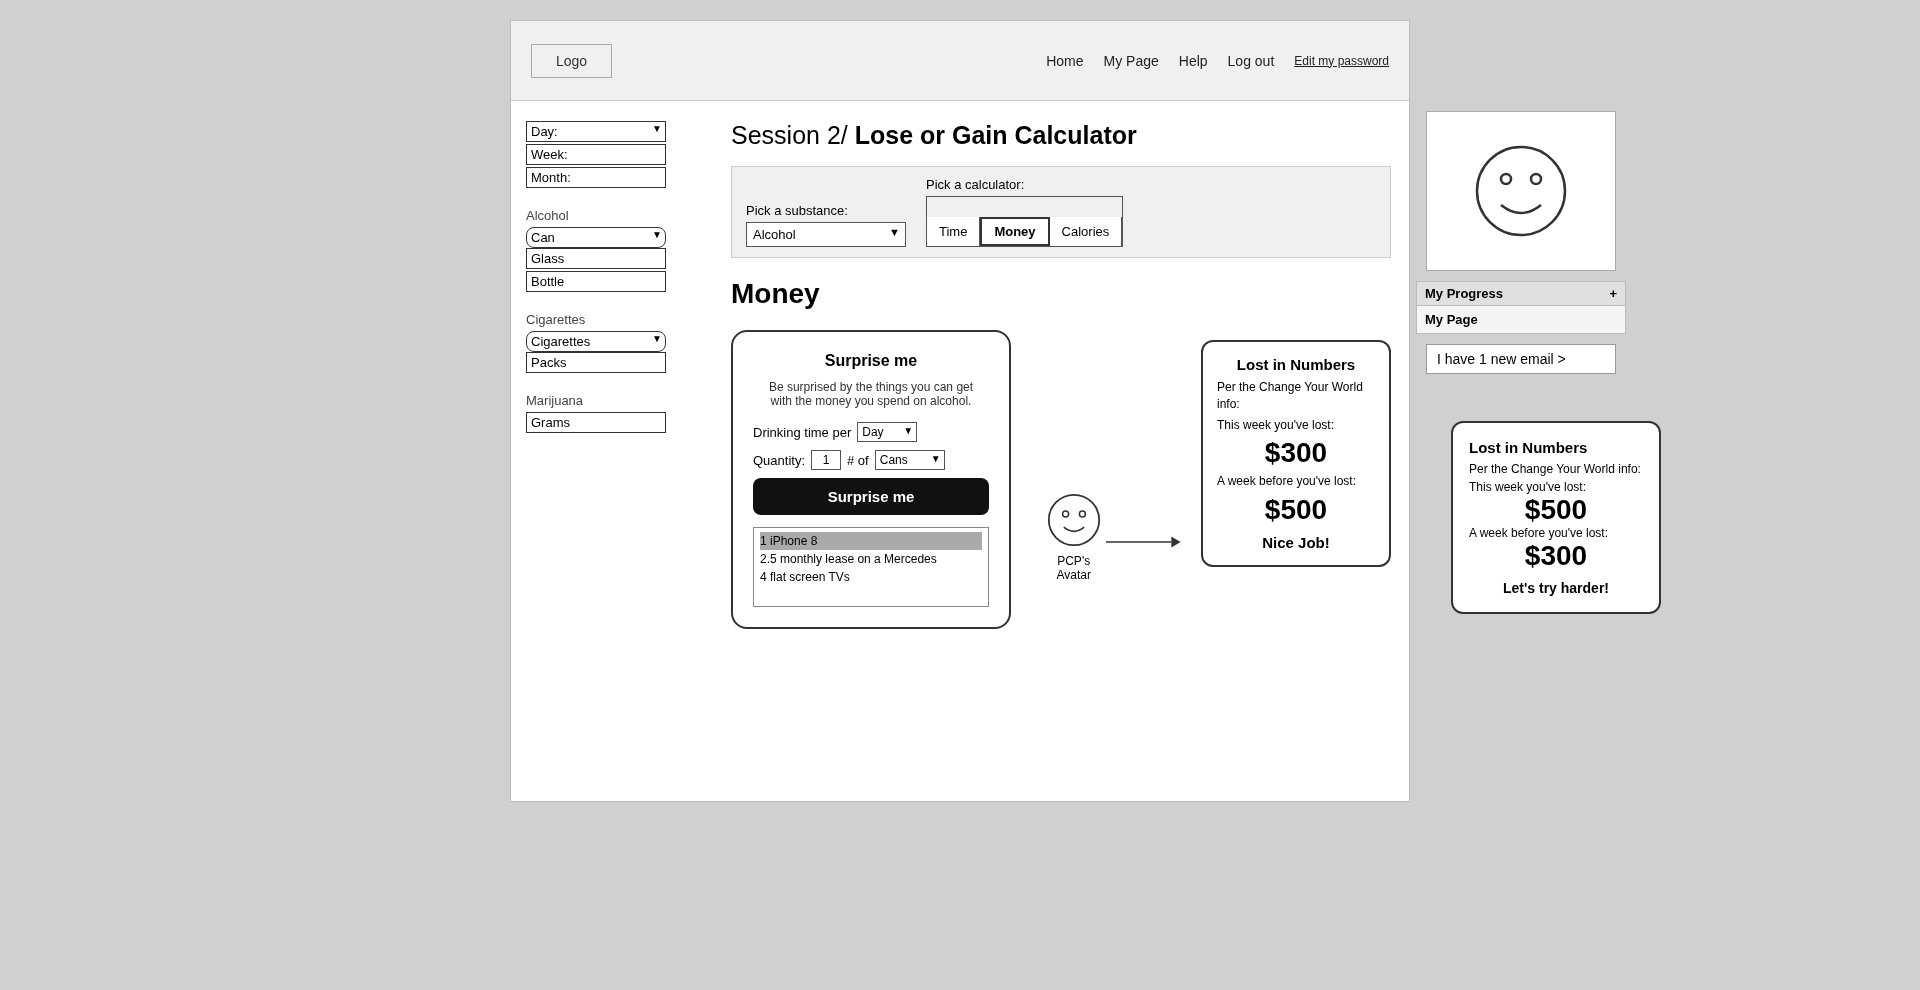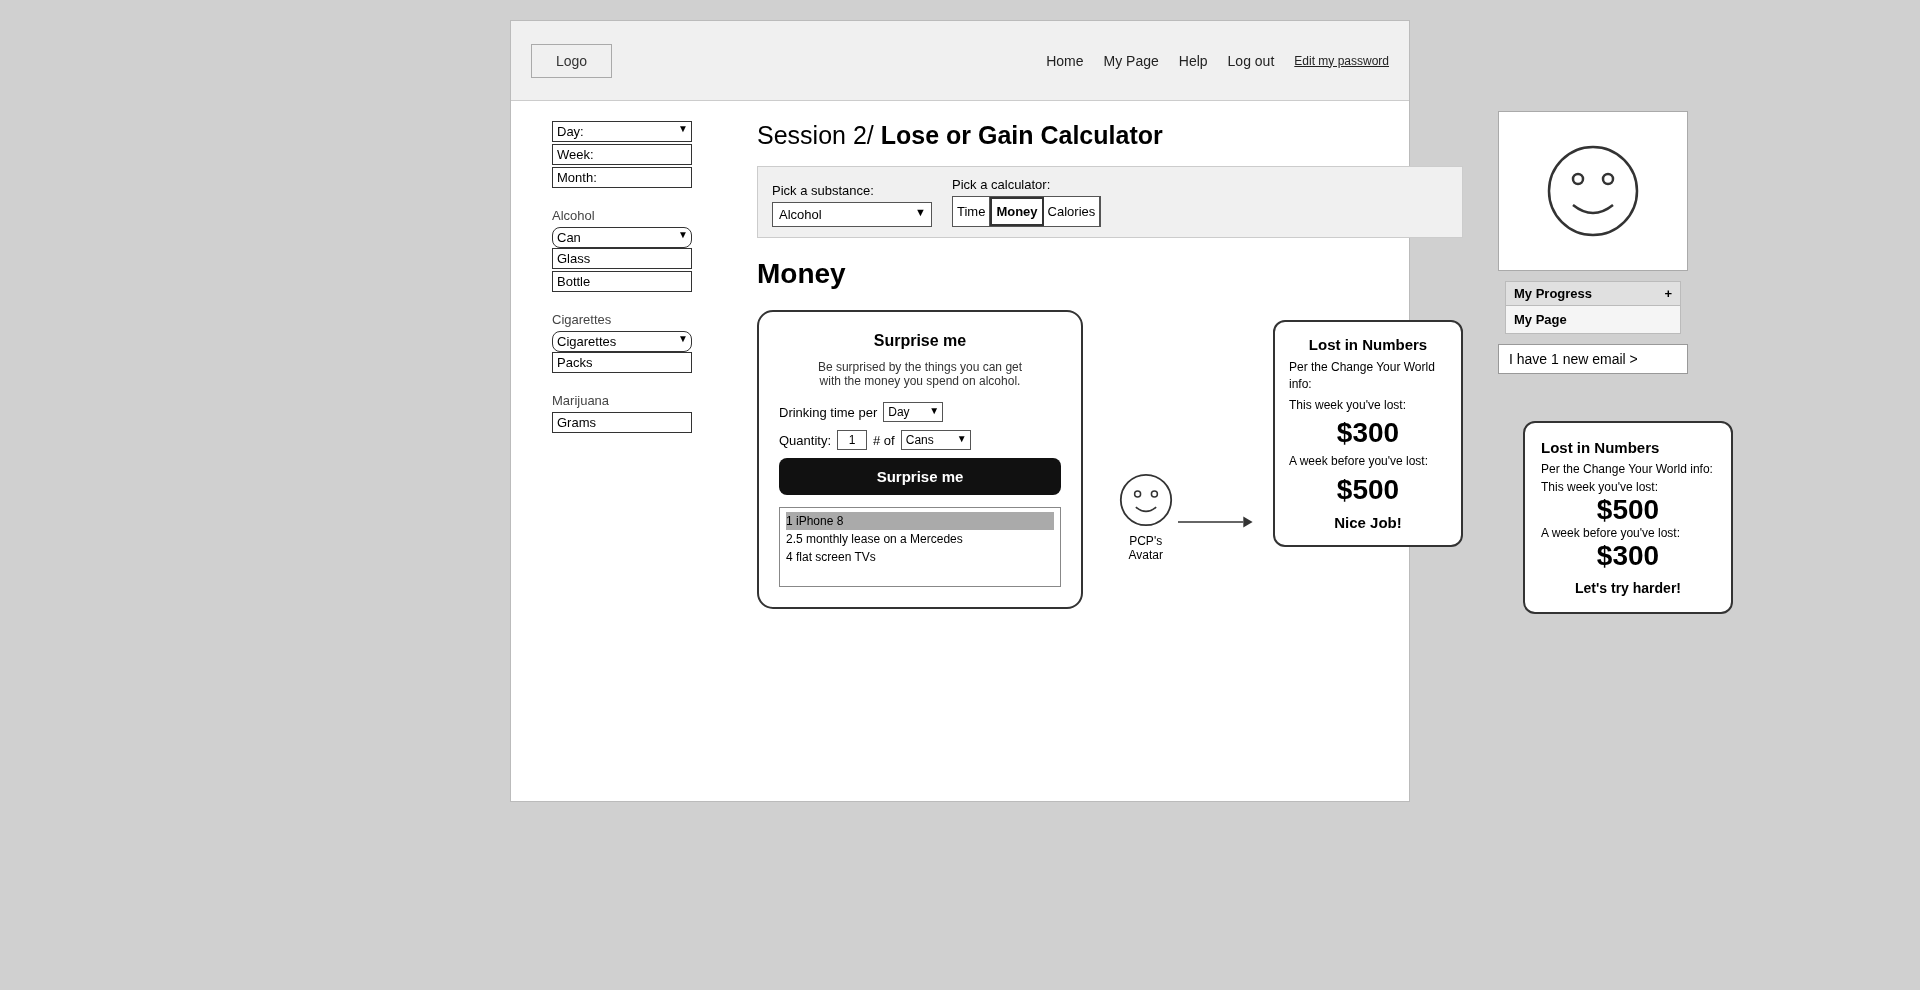--- a/index.html
+++ b/index.html
@@ -47,21 +47,20 @@
       display: flex;
       min-height: 700px;
     }
 
     
     .sidebar {
       width: 190px;
       padding: 20px 15px;
       border-right: none;
       flex-shrink: 0;
-      margin-left: 26px;
     }
     .sidebar-section { margin-bottom: 20px; }
     .sidebar-select {
       border: 1px solid #333;
       background: #fff;
       font-size: 13px;
       width: 140px;
       padding: 2px 4px;
       appearance: none;
       -webkit-appearance: none;
@@ -147,26 +146,27 @@
       appearance: none;
       -webkit-appearance: none;
     }
 
     
     .calc-tabs {
       display: flex;
       border: 1px solid #555;
     }
     .calc-tab {
-      padding: 5px 4px;
+      padding: 5px 12px;
       font-size: 13px;
       cursor: pointer;
       background: #fff;
       border: none;
       border-right: 1px solid #555;
+      margin-top: 20px;
     }
     .calc-tab:last-child { border-right: none; }
     .calc-tab.active {
       background: #fff;
       border: 2px solid #333;
       font-weight: bold;
     }
     .calc-tab:not(.active) { border: none; border-right: 1px solid #555; }
 
     
@@ -174,21 +174,21 @@
       font-size: 28px;
       font-weight: bold;
       margin-bottom: 20px;
     }
 
     
     .surprise-card {
       border: 2px solid #333;
       border-radius: 16px;
       padding: 20px;
-      width: 326px;
+      width: 280px;
       background: #fff;
       position: relative;
     }
     .surprise-card h3 {
       text-align: center;
       font-size: 16px;
       margin-bottom: 10px;
     }
     .surprise-card p {
       font-size: 12px;
@@ -274,21 +274,21 @@
       height: 160px;
       display: flex;
       justify-content: center;
       align-items: center;
       background: #fff;
     }
     .smiley-svg { width: 100px; height: 100px; }
 
     
     .my-progress {
-      width: 176px;
+      width: 210px;
     }
     .my-progress-header {
       background: #e0e0e0;
       border: 1px solid #bbb;
       padding: 4px 8px;
       display: flex;
       justify-content: space-between;
       align-items: center;
       font-size: 13px;
       font-weight: bold;

